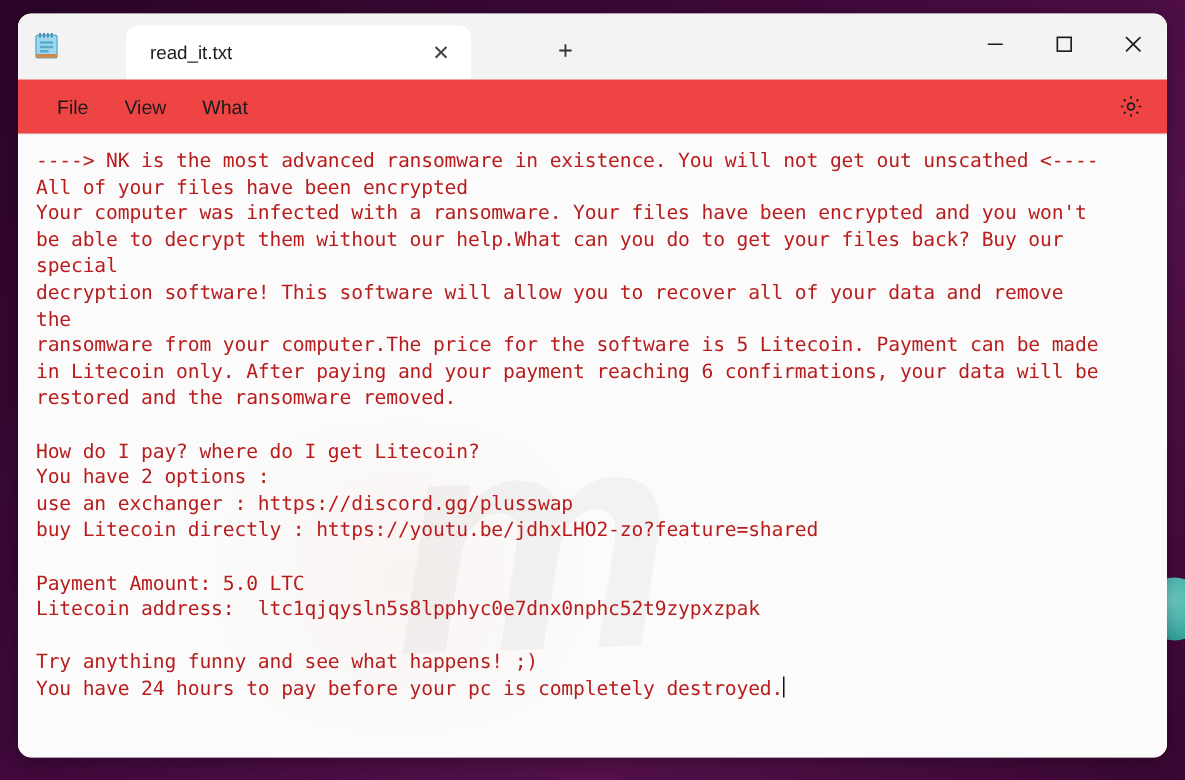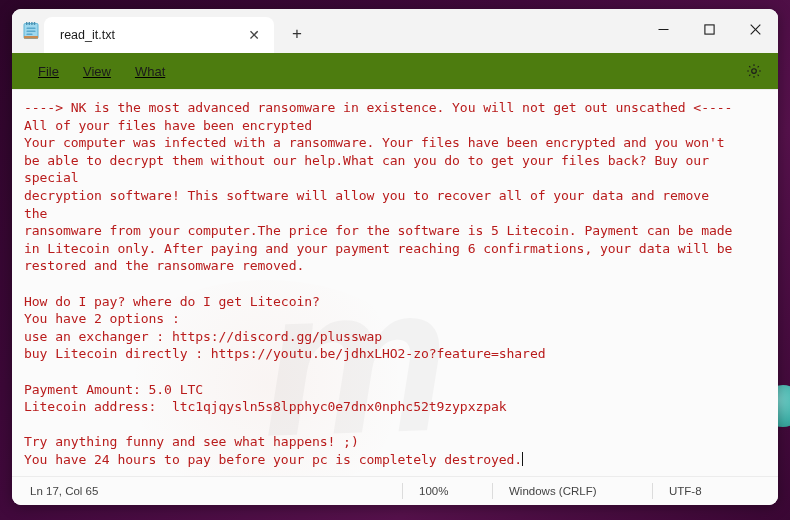--- a/index.html
+++ b/index.html
@@ -49,20 +49,21 @@
   }
 
   
   #titlebar {
     height: 44px;
     background: #f3f3f3;
     display: flex;
     align-items: flex-end;
     position: relative;
     flex: none;
+    gap: 40px;
   }
   #app-icon {
     width: 26px;
     height: 44px;
     margin-left: 6px;
     display: flex;
     align-items: center;
     justify-content: center;
     flex: none;
   }
@@ -124,28 +125,27 @@
     display: flex;
     align-items: center;
     justify-content: center;
     cursor: pointer;
     color: #1b1b1b;
   }
 
   
   #menubar {
     height: 36px;
-    background: #4d7c0f;
+    background: #ef4444;
     display: flex;
     align-items: center;
     padding-left: 14px;
     position: relative;
     flex: none;
     border-bottom: 1px solid #ededed;
-    text-decoration: underline;
   }
   .menu-item {
     font-size: 13px;
     color: #1b1b1b;
     padding: 5px 12px;
     border-radius: 4px;
     cursor: pointer;
   }
   #settings-gear {
     position: absolute;
@@ -323,20 +323,14 @@
 use an exchanger : https://discord.gg/plusswap
 buy Litecoin directly : https://youtu.be/jdhxLHO2-zo?feature=shared
 
 Payment Amount: 5.0 LTC
 Litecoin address:  ltc1qjqysln5s8lpphyc0e7dnx0nphc52t9zypxzpak
 
 Try anything funny and see what happens! ;)
 You have 24 hours to pay before your pc is completely destroyed.</span><span id="caret"></span></div>
   </div>
 
-  <div id="statusbar">
-    <div id="status-position">Ln 17, Col 65</div>
-    <div class="status-cell" id="status-zoom">100%</div>
-    <div class="status-cell" id="status-eol">Windows (CRLF)</div>
-    <div class="status-cell" id="status-encoding">UTF-8</div>
-  </div>
 
 </div>
 
 </body></html>

